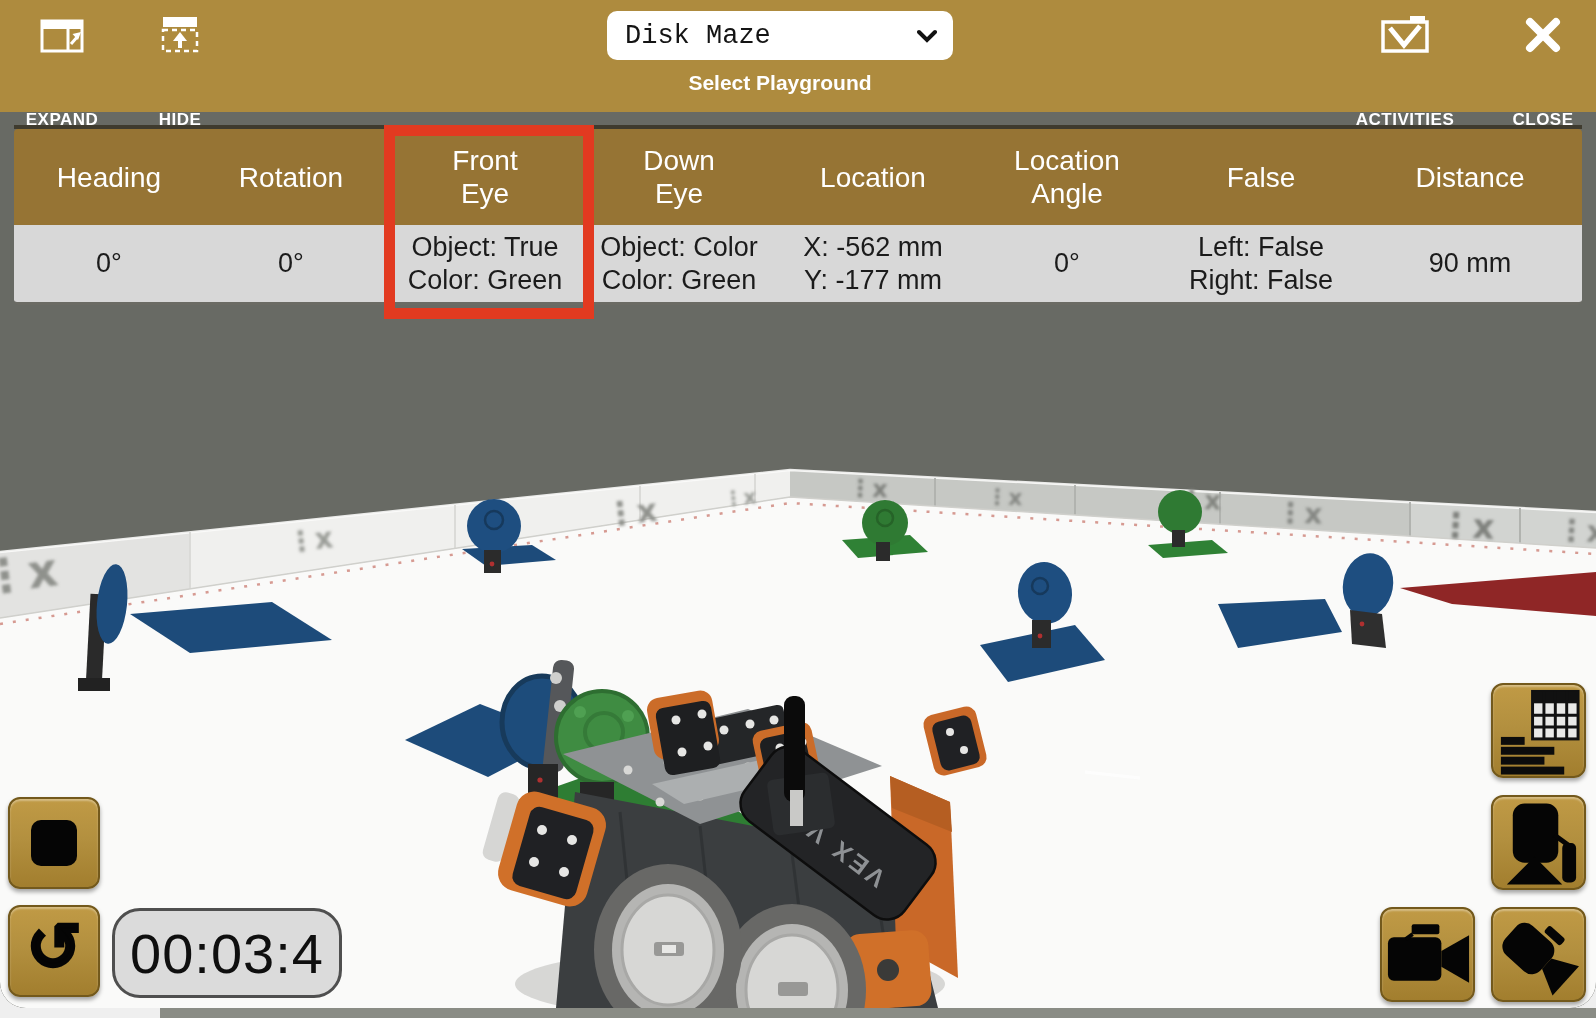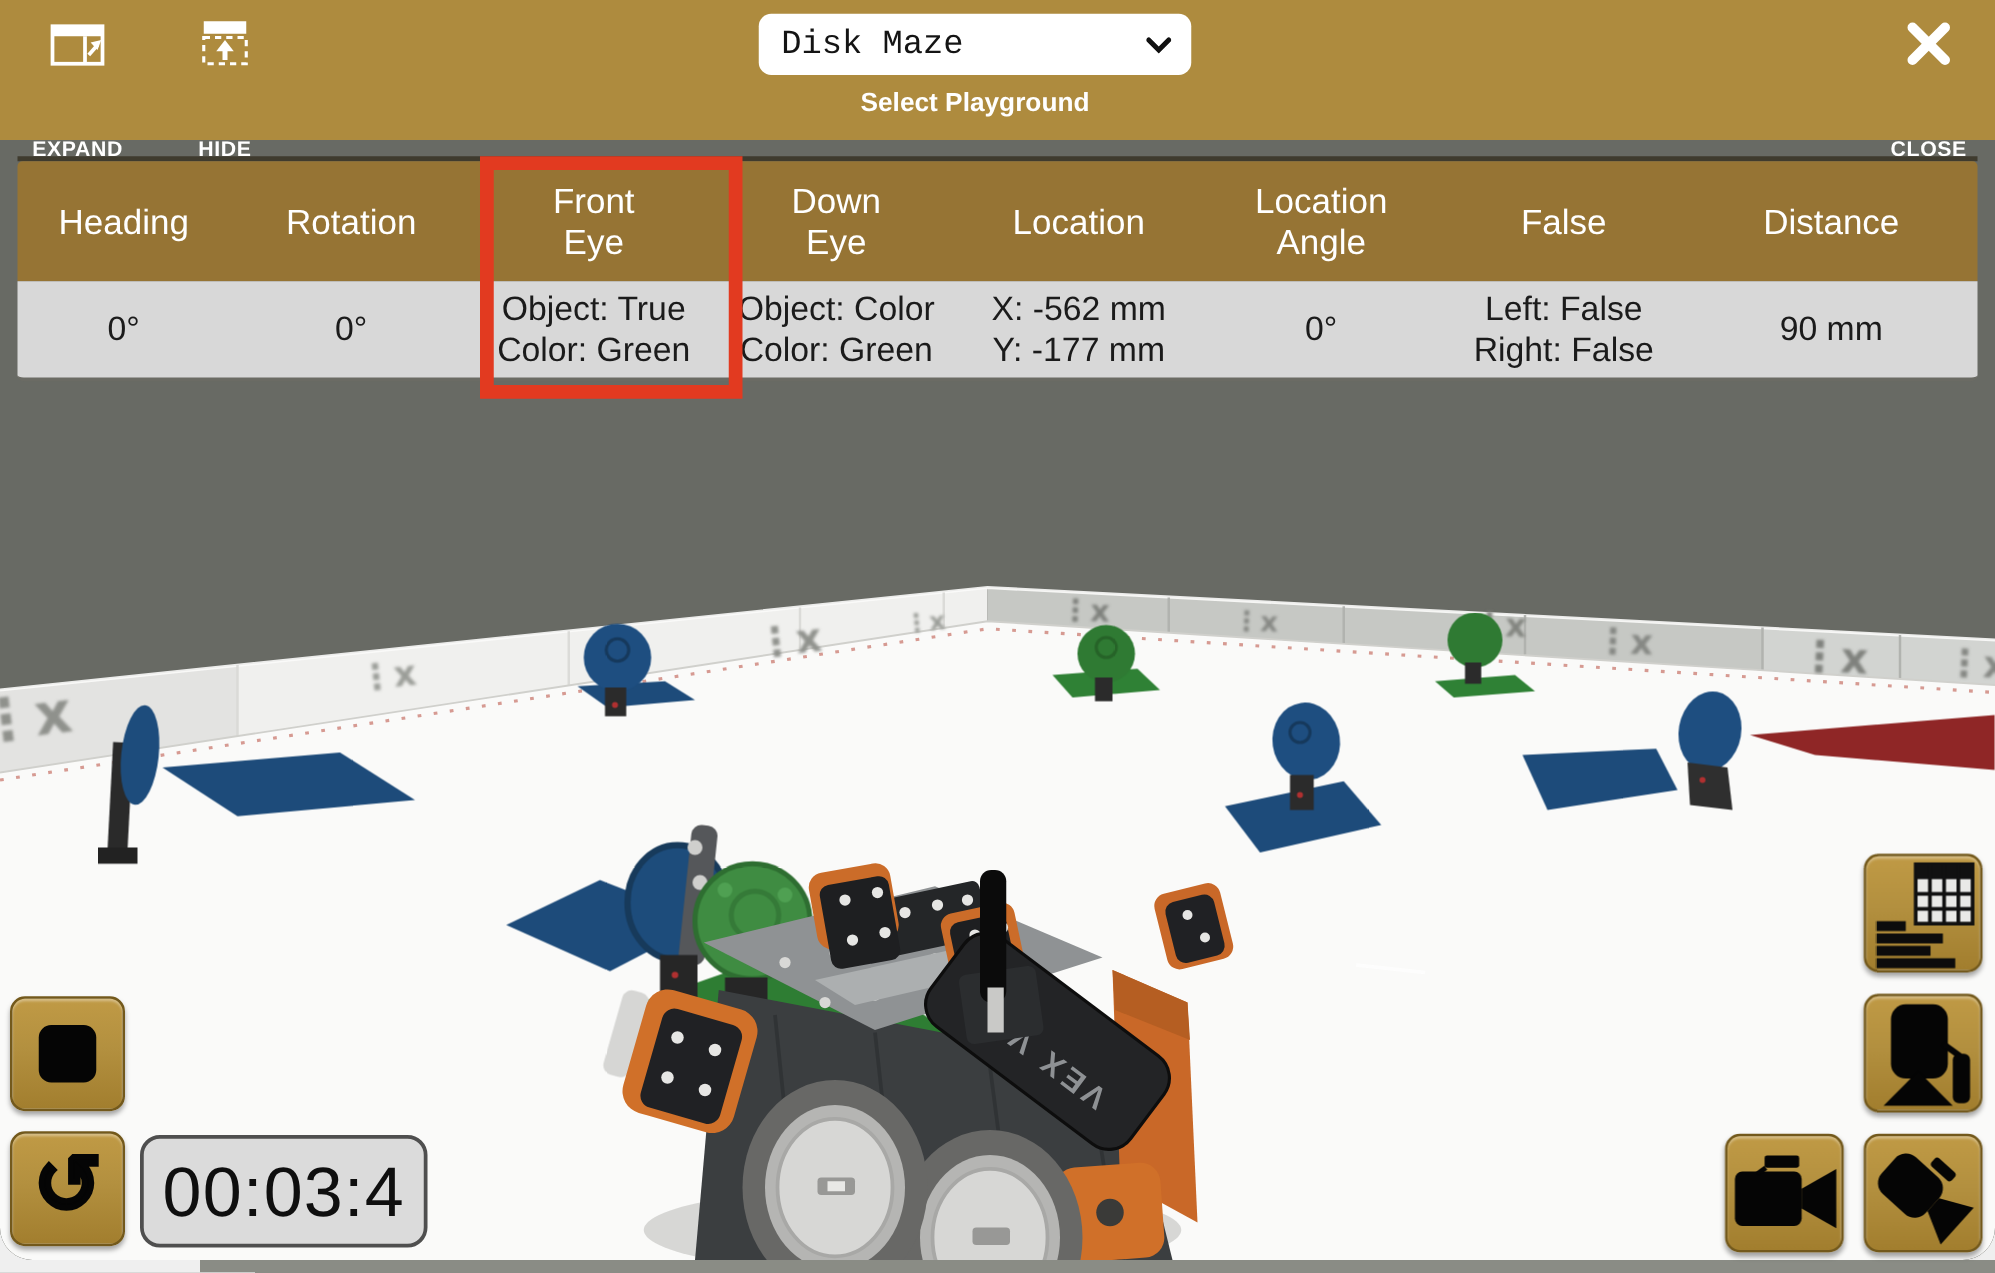--- a/index.html
+++ b/index.html
@@ -15,21 +15,21 @@
   .tb-label{color:#fff;font-size:17px;font-weight:bold;letter-spacing:.5px;white-space:nowrap;margin-top:46px;}
   .pg-select{position:absolute;left:607px;top:11px;width:346px;height:49px;background:#fff;
              border-radius:10px;display:flex;align-items:center;padding:0 16px 0 18px;cursor:pointer;
              justify-content:space-between;font-family:Liberation Mono, monospace;}
   .pg-select span{font-size:27px;color:#141414;}
   .pg-caption{position:absolute;left:607px;top:71px;width:346px;text-align:center;color:#fff;
               font-size:21px;font-weight:bold;}
 
   
   .sensor-table{position:absolute;left:14px;top:125px;width:1568px;z-index:40;border-top:4px solid #3F3B2E;}
-  .srow{display:flex;width:100%;}
+  .srow{display:flex;width:100%;padding-left:10px;}
   .srow.head{background:#967434;height:96px;border-radius:4px 4px 0 0;}
   .srow.vals{background:#D8D8D8;height:80px;border-radius:0 0 5px 5px;border-bottom:3px solid #6B6B64;}
   .scell{display:flex;flex-direction:column;align-items:center;justify-content:center;}
   .c0{width:170px;} .cmid{width:194px;} .clast{flex:1;}
   .srow.head .scell{color:#fff;font-size:28px;line-height:33px;}
   .srow.vals .scell{color:#1B1B1B;font-size:27px;line-height:33px;}
   .hl-box{position:absolute;left:370px;top:-4px;width:210px;height:194px;
           border:11px solid #E23A20;z-index:50;pointer-events:none;}
 
   
@@ -49,21 +49,21 @@
   .btn-stop{left:8px;top:797px;width:92px;height:92px;}
   .btn-reset{left:8px;top:905px;width:92px;height:92px;}
   .btn-dash{left:1491px;top:683px;width:95px;height:95px;}
   .btn-robotview{left:1491px;top:795px;width:95px;height:95px;}
   .btn-cam{left:1380px;top:907px;width:95px;height:95px;}
   .btn-camtilt{left:1491px;top:907px;width:95px;height:95px;}
   .stop-square{width:46px;height:46px;background:#050505;border-radius:10px;}
   .reset-glyph{font-size:66px;font-weight:bold;color:#050505;line-height:1;
                -webkit-text-stroke:2.5px #050505;transform:translateY(-4px);}
   .timer{position:absolute;left:112px;top:908px;width:230px;height:90px;background:#DBDBDB;
-         border:3px solid #4F4F4F;border-radius:16px;display:flex;align-items:center;justify-content:center;
+         border:3px solid #4F4F4F;border-radius:28px;display:flex;align-items:center;justify-content:center;
          z-index:60;}
   .timer span{font-size:56px;color:#0F0F0F;letter-spacing:1px;}
 </style>
 </head>
 <body>
 
 <div class="app">
 
   <div class="scene">
     <svg width="1596" height="896" viewBox="0 0 1596 896">
@@ -278,20 +278,28 @@
     </button>
 
     <div class="pg-select">
       <span>Disk Maze</span>
       <svg width="20" height="14" viewBox="0 0 20 14">
         <polyline points="2,3 10,11 18,3" fill="none" stroke="#111" stroke-width="4" stroke-linecap="round"></polyline>
       </svg>
     </div>
     <div class="pg-caption">Select Playground</div>
 
+    <button class="tb-btn" style="left:1350px;width:110px;">
+      <svg width="48" height="40" viewBox="0 0 48 40">
+        <rect x="2" y="8" width="44" height="29" fill="none" stroke="#fff" stroke-width="3.5"></rect>
+        <rect x="29" y="2" width="15" height="7" fill="#fff"></rect>
+        <polyline points="9,14 23,31 39,12" fill="none" stroke="#fff" stroke-width="5"></polyline>
+      </svg>
+      <span class="tb-label">ACTIVITIES</span>
+    </button>
 
     <button class="tb-btn" style="left:1505px;width:76px;">
       <svg width="38" height="40" viewBox="0 0 38 40">
         <line x1="6" y1="8" x2="32" y2="34" stroke="#fff" stroke-width="8" stroke-linecap="round"></line>
         <line x1="32" y1="8" x2="6" y2="34" stroke="#fff" stroke-width="8" stroke-linecap="round"></line>
       </svg>
       <span class="tb-label">CLOSE</span>
     </button>
   </header>
 

